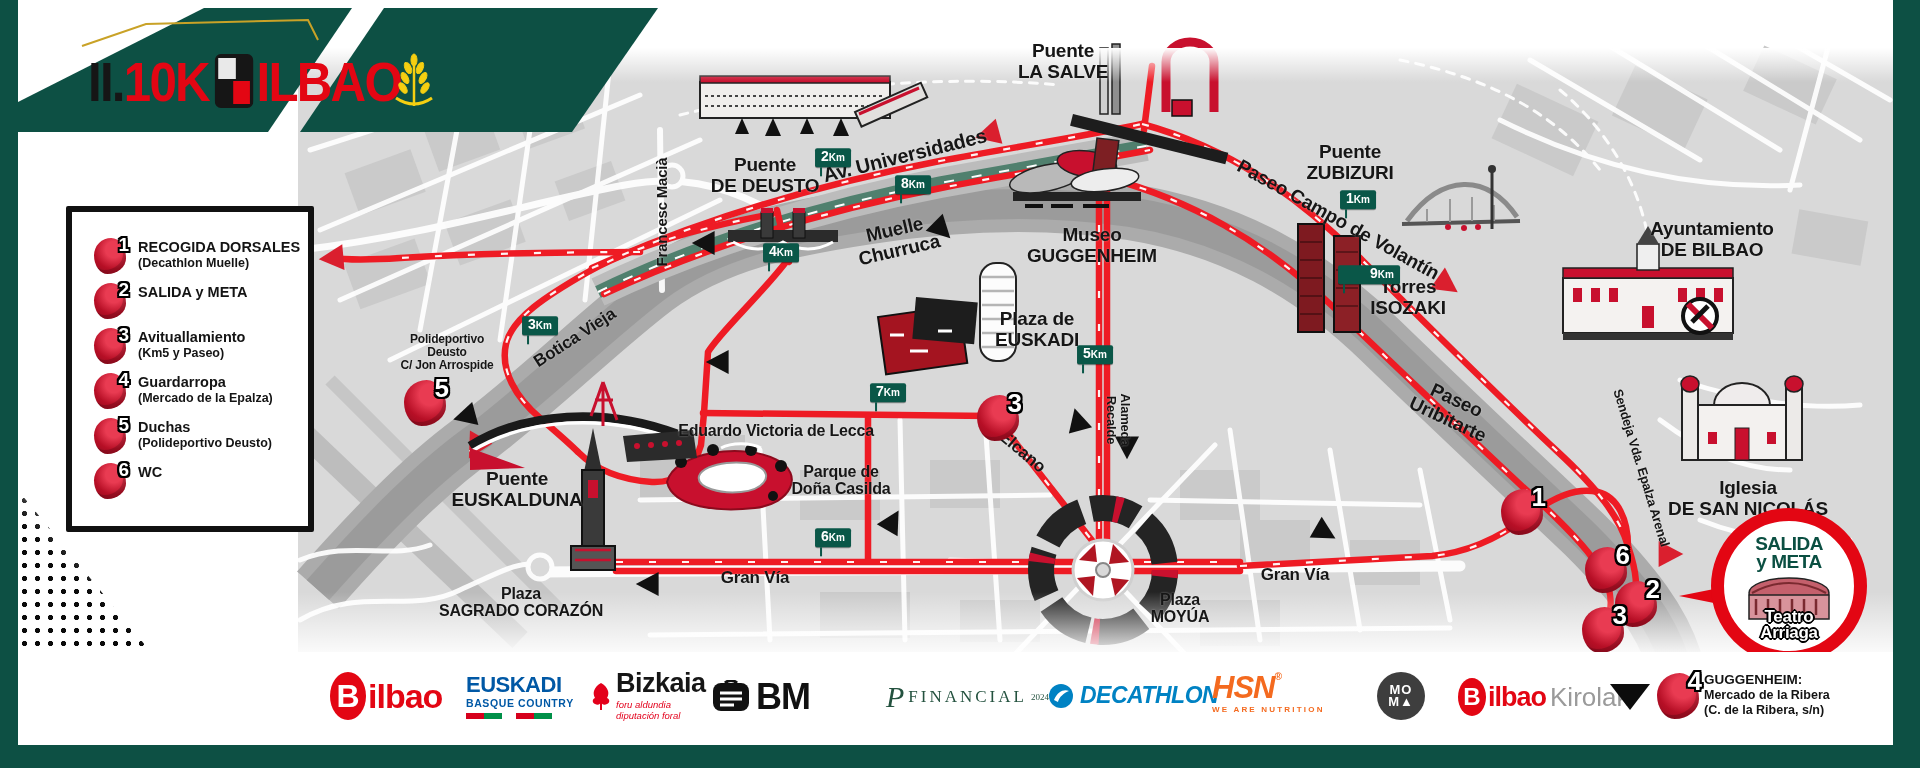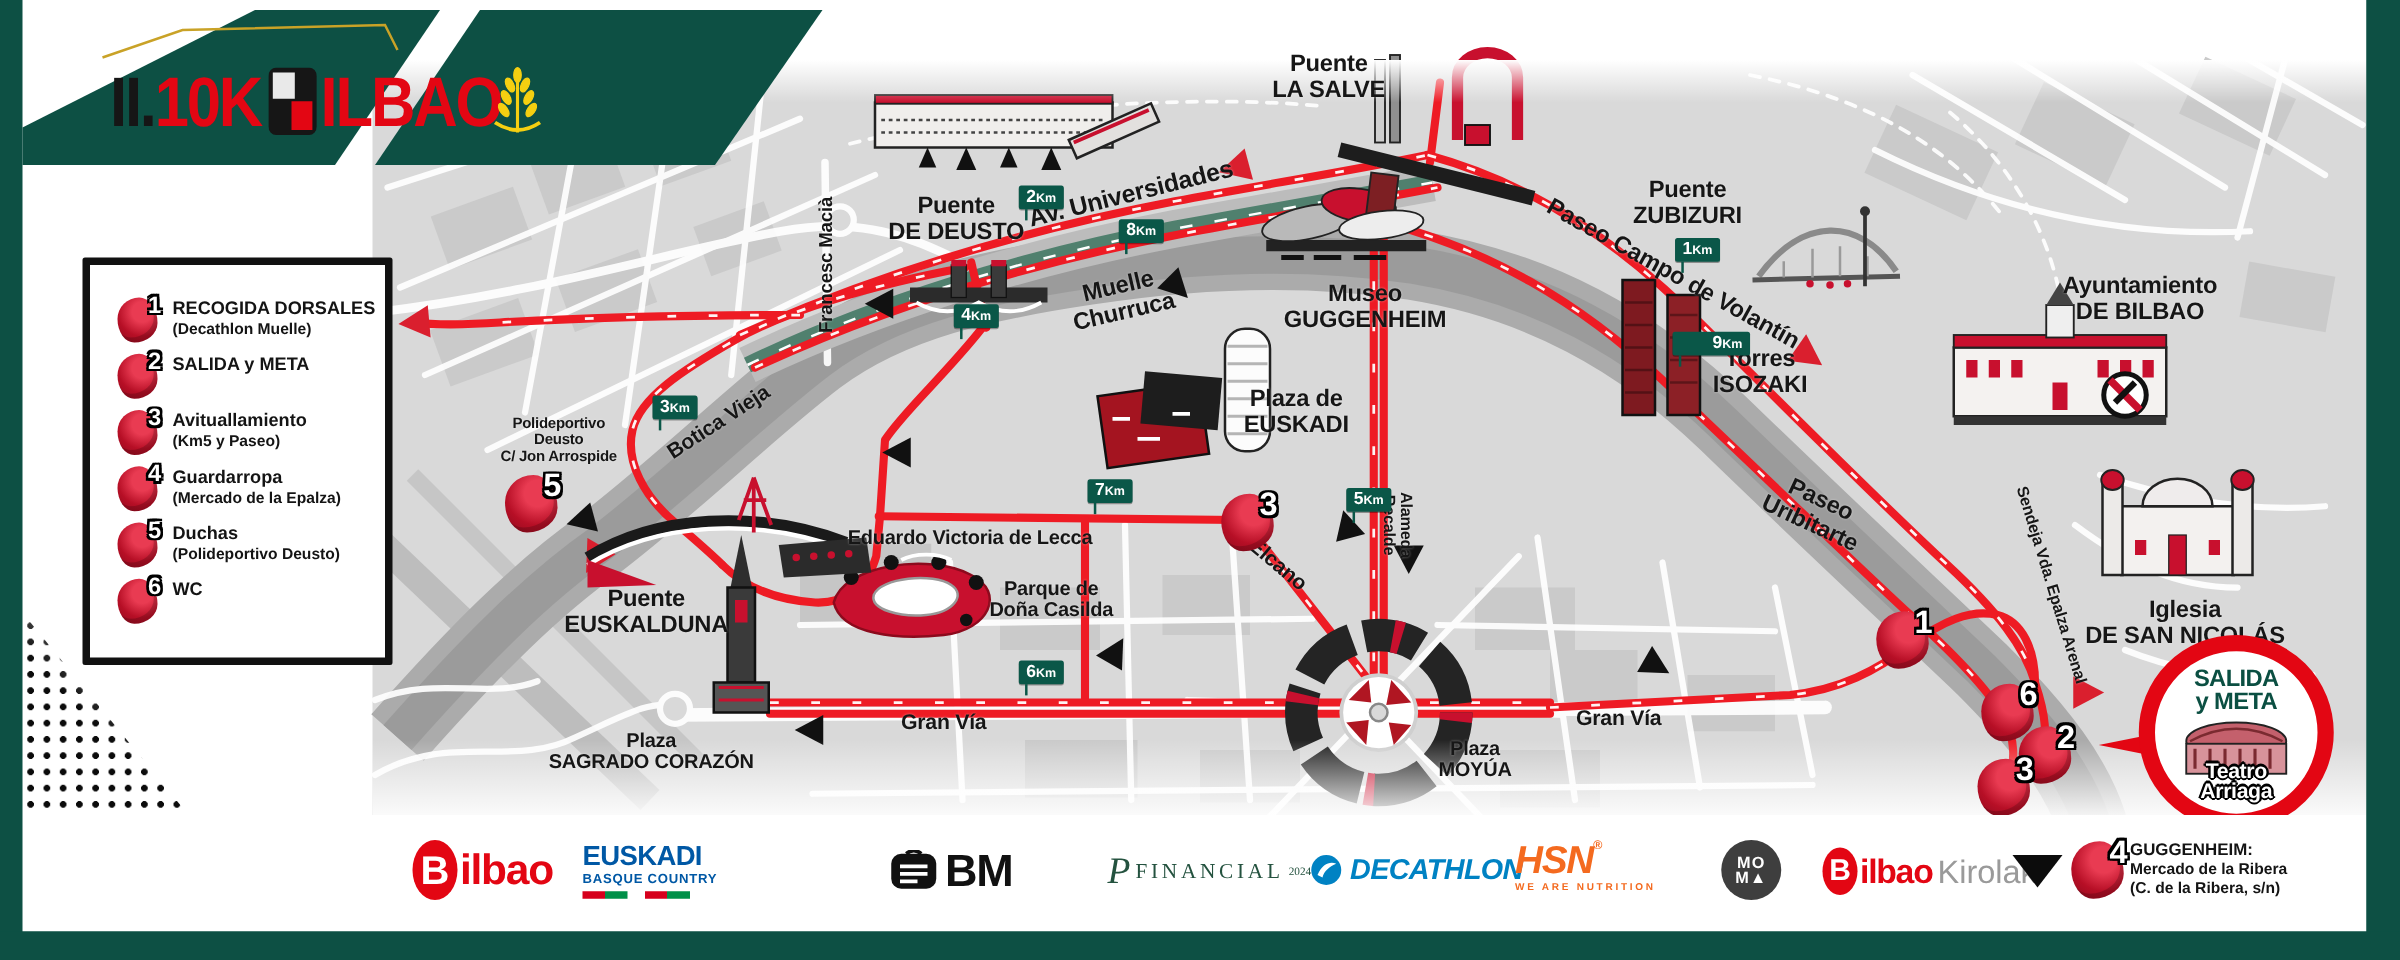--- a/index.html
+++ b/index.html
@@ -470,21 +470,21 @@
       <div class="map-label" style="left: 1295px; top: 575px; font-size: 17px; transform: translate(-50%, -50%) rotate(0deg);">Gran Vía</div>
       <div class="map-label" style="left: 1022px; top: 452px; font-size: 17px; transform: translate(-50%, -50%) rotate(40deg);">Elcano</div>
       <div class="map-label" style="left: 1118px; top: 420px; font-size: 13px; transform: translate(-50%, -50%) rotate(90deg);">Alameda
 Recalde</div>
       <div class="map-label" style="left: 1037px; top: 330px; font-size: 19px; transform: translate(-50%, -50%) rotate(0deg);">Plaza de
 EUSKADI</div>
       <div class="km" style="left: 1358px; top: 200px;"><span>1</span><span class="unit">Km</span></div>
       <div class="km" style="left: 833px; top: 158px;"><span>2</span><span class="unit">Km</span></div>
       <div class="km" style="left: 540px; top: 326px;"><span>3</span><span class="unit">Km</span></div>
       <div class="km" style="left: 781px; top: 253px;"><span>4</span><span class="unit">Km</span></div>
-      <div class="km" style="left: 1095px; top: 355px; margin-top: 45px;"><span>5</span><span class="unit">Km</span></div>
+      <div class="km" style="left: 1095px; top: 355px;"><span>5</span><span class="unit">Km</span></div>
       <div class="km" style="left: 833px; top: 538px;"><span>6</span><span class="unit">Km</span></div>
       <div class="km" style="left: 888px; top: 393px;"><span>7</span><span class="unit">Km</span></div>
       <div class="km" style="left: 913px; top: 185px;"><span>8</span><span class="unit">Km</span></div>
       <div class="km" style="left: 1369px; top: 275px; padding-left: 32px;"><span>9</span><span class="unit">Km</span></div>
       <div class="pmark" style="left: 425px; top: 403px;">
         <div class="blob"></div>
         <span class="n">5</span>
       </div>
       <div class="pmark" style="left: 998px; top: 418px;">
         <div class="blob"></div>
@@ -624,20 +624,31 @@
       <span class="bil-rest">ilbao</span>
     </div>
     <div class="logo euskadi" style="left:448px;top:22px;">
       <span class="eus-1">EUSKADI</span>
       <span class="eus-2">BASQUE COUNTRY</span>
       <span class="eus-bars">
           <span></span>
           <span></span>
         </span>
     </div>
+    <div class="logo" style="left:572px;top:18px;">
+      <svg width="22" height="30" viewBox="0 0 22 30">
+        <path d="M11 2 C 4 6, 2 12, 5 17 C 2 18, 2 22, 5 23 C 8 25, 11 23, 11 20 C 11 23, 14 25, 17 23 C 20 22, 20 18, 17 17 C 20 12, 18 6, 11 2 Z" fill="#e3001b"></path>
+        <path d="M 11 18 V 29" stroke="#e3001b" stroke-width="2"></path>
+      </svg>
+      <div class="bizkaia-col" style="margin-left:4px;">
+        <div class="biz-name">Bizkaia</div>
+        <div class="biz-sub"><span>foru aldundia</span><br>
+          <span>diputación foral</span></div>
+      </div>
+    </div>
     <div class="logo" style="left:694px;top:24px;">
       <svg width="38" height="34" viewBox="0 0 38 34">
         <rect x="1" y="3" width="36" height="28" rx="8" fill="#111"></rect>
         <path d="M 8 13 h 22 M 8 19 h 22 M 8 25 h 14" stroke="#fff" stroke-width="3"></path>
         <path d="M 13 3 q 6 -5 12 0" stroke="#111" stroke-width="3" fill="none"></path>
       </svg>
       <span class="bm-txt">BM</span>
     </div>
     <div class="logo fin-logo" style="left:868px;top:28px;">
       <span class="finp">P</span>

